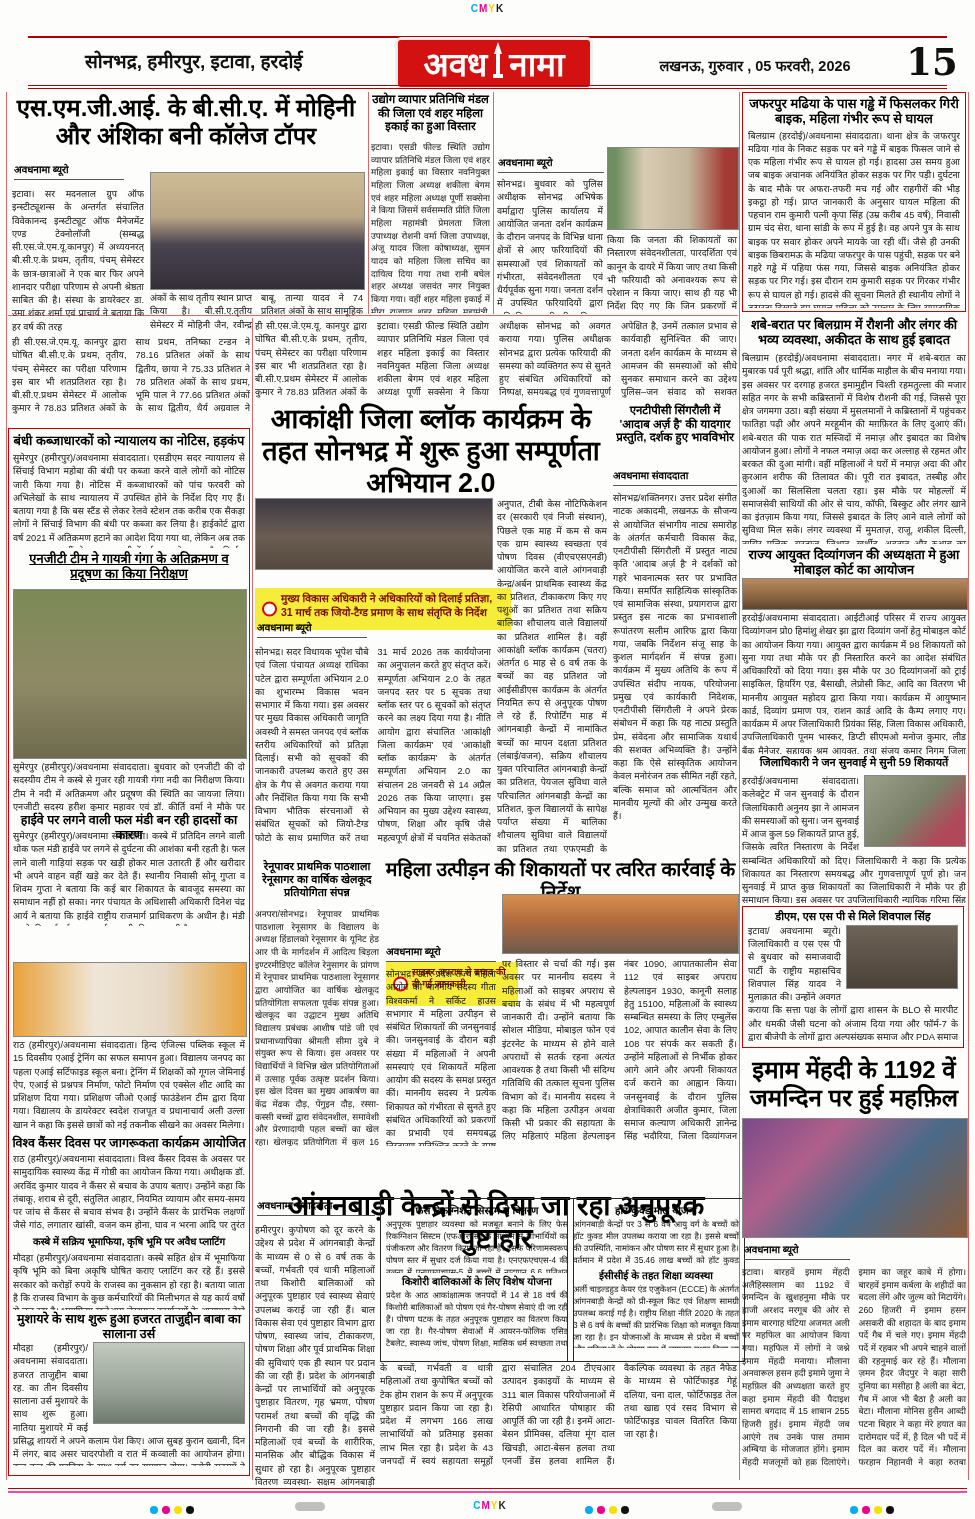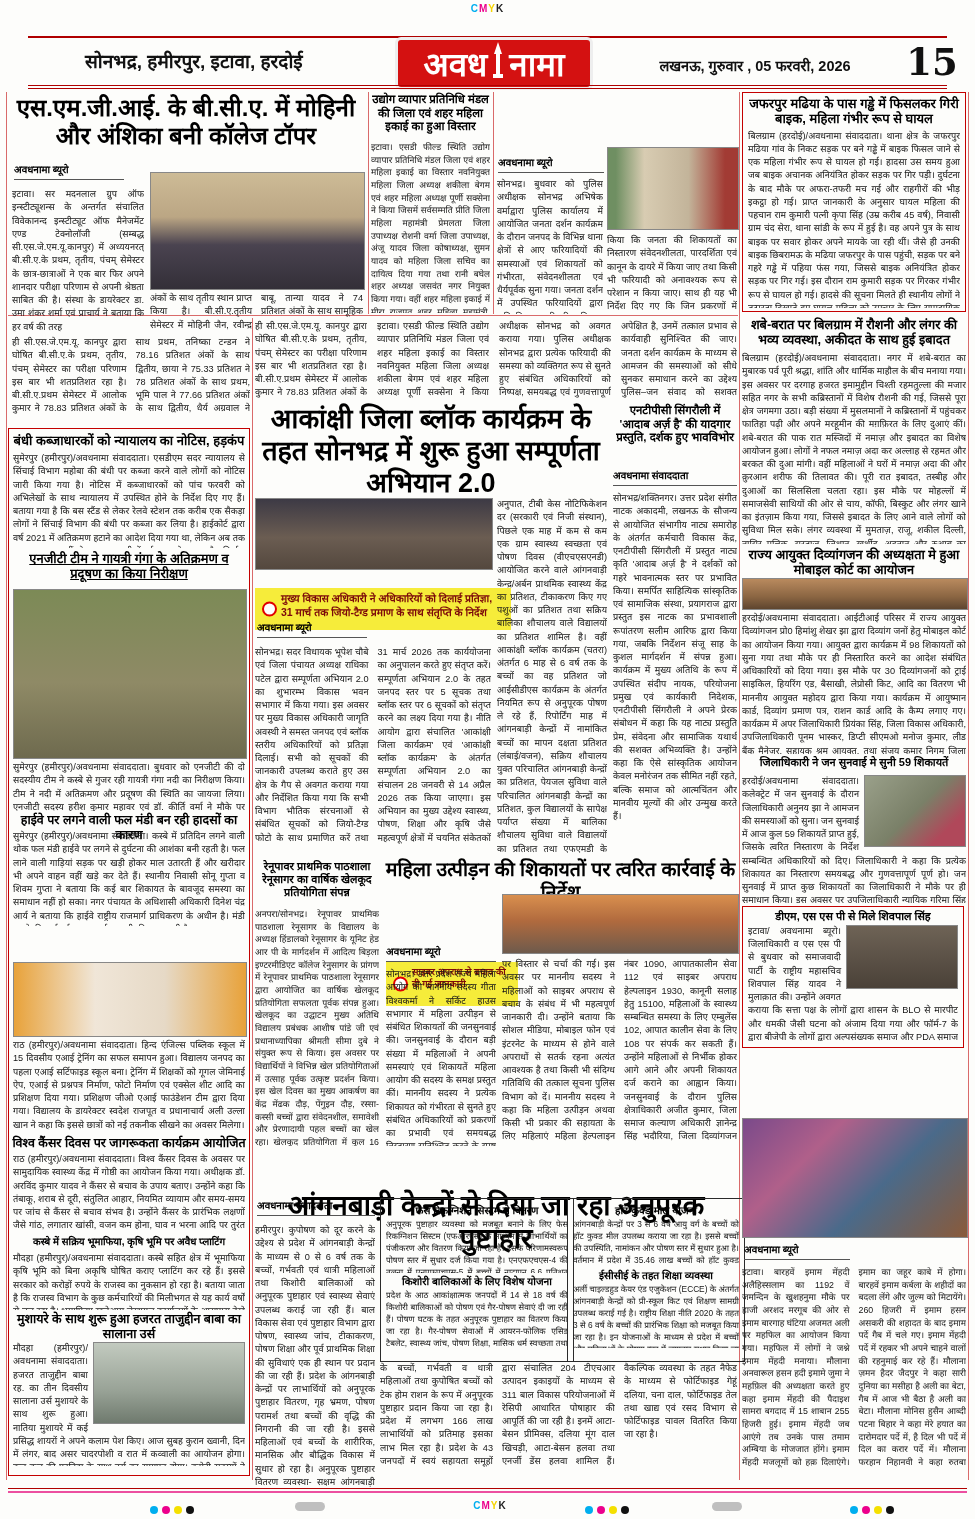--- a/index.html
+++ b/index.html
@@ -182,20 +182,21 @@
   </div>
 
   <div class="abs redbox" style="left:742px;top:906px;width:222px;height:142px;padding:3px 5px;box-sizing:border-box;">
     <div class="hl" style="font-size:11px;">डीएम, एस एस पी से मिले शिवपाल सिंह</div>
     <div class="body" style="height:116px;margin-top:2px;">
       <div class="photo ph-shivpal floatR" style="width:110px;height:62px;"></div>
       <span>इटावा/ अवधनामा ब्यूरो। जिलाधिकारी व एस एस पी से बुधवार को समाजवादी पार्टी के राष्ट्रीय महासचिव शिवपाल सिंह यादव ने मुलाक़ात की। उन्होंने अवगत कराया कि सत्ता पक्ष के लोगों द्वारा शासन के BLO से मारपीट और धमकी जैसी घटना को अंजाम दिया गया और फॉर्म-7 के द्वारा बीजेपी के लोगों द्वारा अल्पसंख्यक समाज और PDA समाज के वोट कटवाये जा रहें हैं। इस अवसर पर सपा जिला अध्यक्ष प्रदीप शाक्य बबलू, वरिष्ठ नेता उदयभान सिंह यादव, सदस्य जिला पंचायत पंकज यादव पिंटू, सत्यभान यादव, डॉ.अरविंद यादव, सपा प्रवक्ता बिक्की गुप्ता, राजेश यादव टिल्लू आदि साथ रहे।</span>
     </div>
   </div>
 
+  <div class="abs hl" style="left:742px;top:1056px;width:224px;font-size:24px;">इमाम मेंहदी के 1192 वें जमन्दिन पर हुई महफ़िल</div>
   <div class="abs photo ph-imam" style="left:742px;top:1118px;width:224px;height:118px;"></div>
   <span class="abs byline" style="left:744px;top:1242px;width:106px;">अवधनामा ब्यूरो</span>
   <div class="abs body cols2" style="left:742px;top:1266px;width:224px;height:214px;font-size:8.8px;">इटावा। बारहवें इमाम मेंहदी अलैहिस्सलाम का 1192 वें जमन्दिन के खुशहनुमा मौके पर हाजी अरशद मरगूब की ओर से इमाम बारगाह घंटिया अजमत अली पर महफिल का आयोजन किया गया। महफिल में लोगों ने जश्ने इमाम मेंहदी मनाया। मौलाना अनवारूल हसन हदी इमामे जुमा ने महफ़िल की अध्यक्षता करते हुए कहा इमाम मेंहदी की पैदाइश सामरा बगदाद में 15 शाबान 255 हिजरी हुई। इमाम मेंहदी जब आएंगे तब उनके पास तमाम अम्बिया के मोजजात होंगे। इमाम मेंहदी मजलूमों को हक़ दिलाएंगे। इमाम का जहूर काबे में होगा। बारहवें इमाम कर्बला के शहीदों का बदला लेंगे और जुल्म को मिटायेंगे। 260 हिजरी में इमाम हसन असकरी की शहादत के बाद इमाम पर्दे गैब में चले गए। इमाम मेंहदी पर्दे में रहकर भी अपने चाहने वालों की रहनुमाई कर रहे हैं। मौलाना ज़मन हैदर जैदपुर ने कहा सारी दुनिया का मसीहा है अली का बेटा, गैब में आज भी बैठा है अली का बेटा। मौलाना मोनिस हुसैन आब्दी पटना बिहार ने कहा मेरे हयात का दारोमदार पर्दे में, है दिल भी पर्दे में दिल का करार पर्दे में। मौलाना फरहान निहानवी ने कहा रुतबा नमाजों का अपना है और हुसैन का अपना मकाम, अफजल कौन है ये बताएगा सजदा कमली वाले का। मौलाना मो.हैदर करबलाई ने कहा पूछते हो क्यों हमारा रहनुमा पर्दे में है, अक्ल के अंधों से पूछो क्यों खुदा पर्दे में है। तनवीर हसन ने कहा जैसा मौला हमे मिला है ऐसा मौला किसका है, सारे जहां में मेरे अलावा रहबर जिंदा किसका है।</div>
 
   <div class="abs redrule" style="left:8px;top:1488px;width:959px;height:1px;"></div>
   <div class="abs" style="left:8px;top:1491px;width:959px;height:2px;background:#ec4fa0;"></div>
   <div class="abs dots" style="left:150px;top:1500px;"><span class="d-c"></span><span class="d-m"></span><span class="d-y"></span><span class="d-k"></span></div>
   <div class="abs capsule" style="left:295px;top:1502px;"></div>
   <div class="abs cmyk" style="left:440px;top:1500px;width:100px;"><span class="c">C</span><span class="m">M</span><span class="y">Y</span><span class="k">K</span></div>
   <div class="abs dots" style="left:585px;top:1500px;"><span class="d-c"></span><span class="d-m"></span><span class="d-y"></span><span class="d-k"></span></div>

